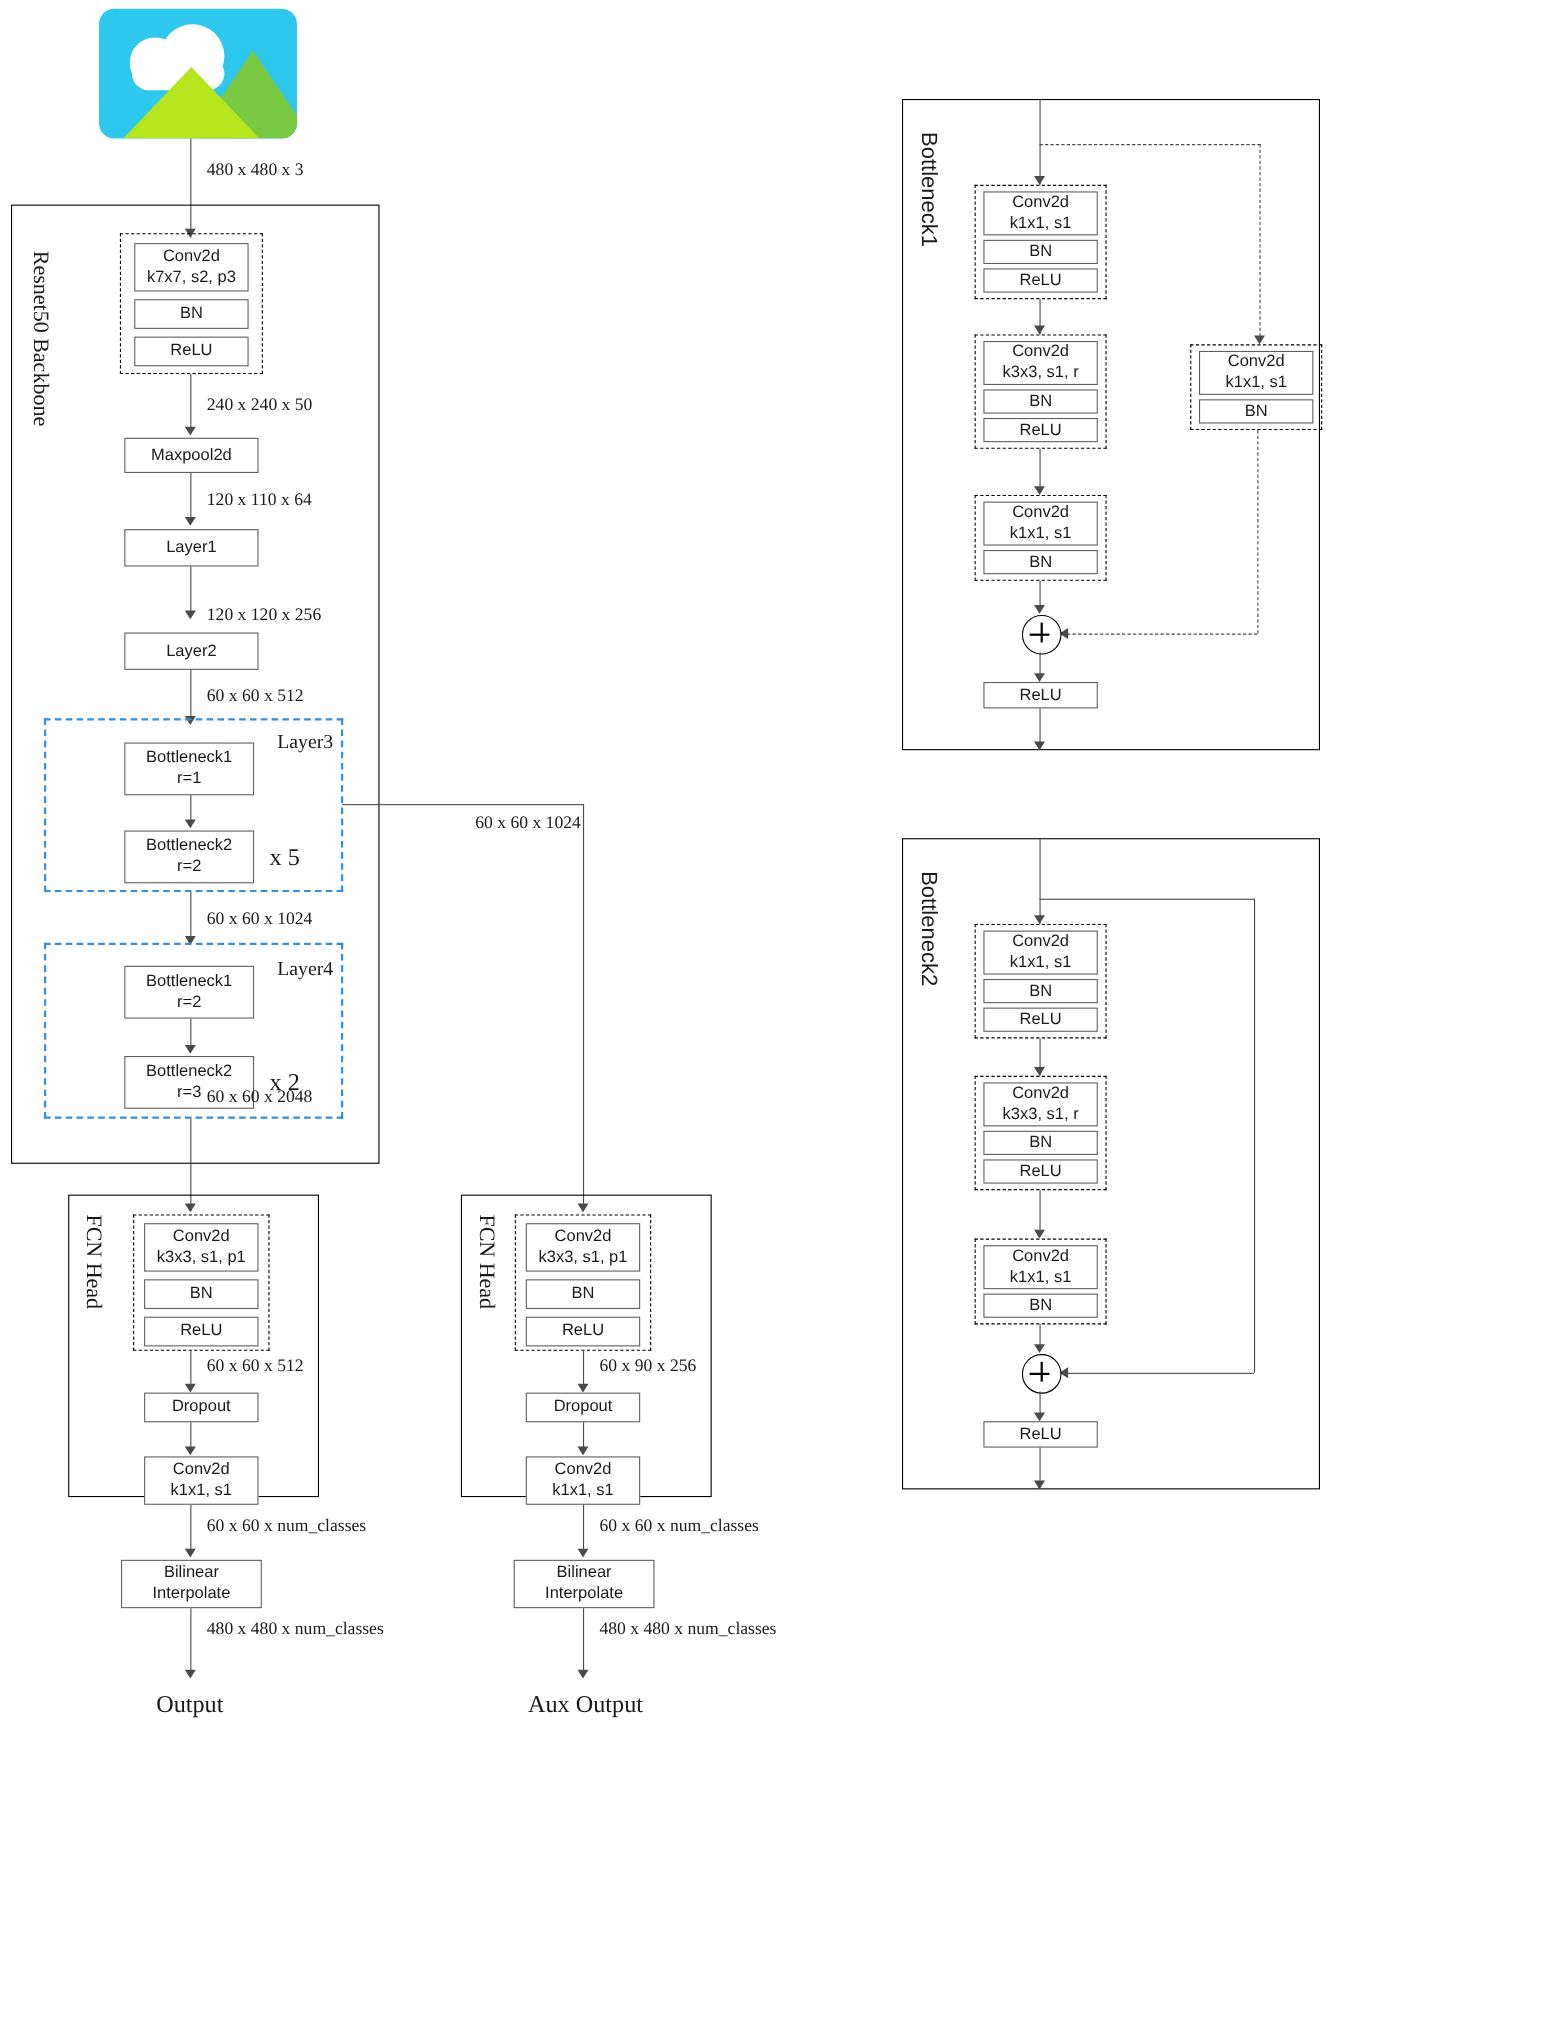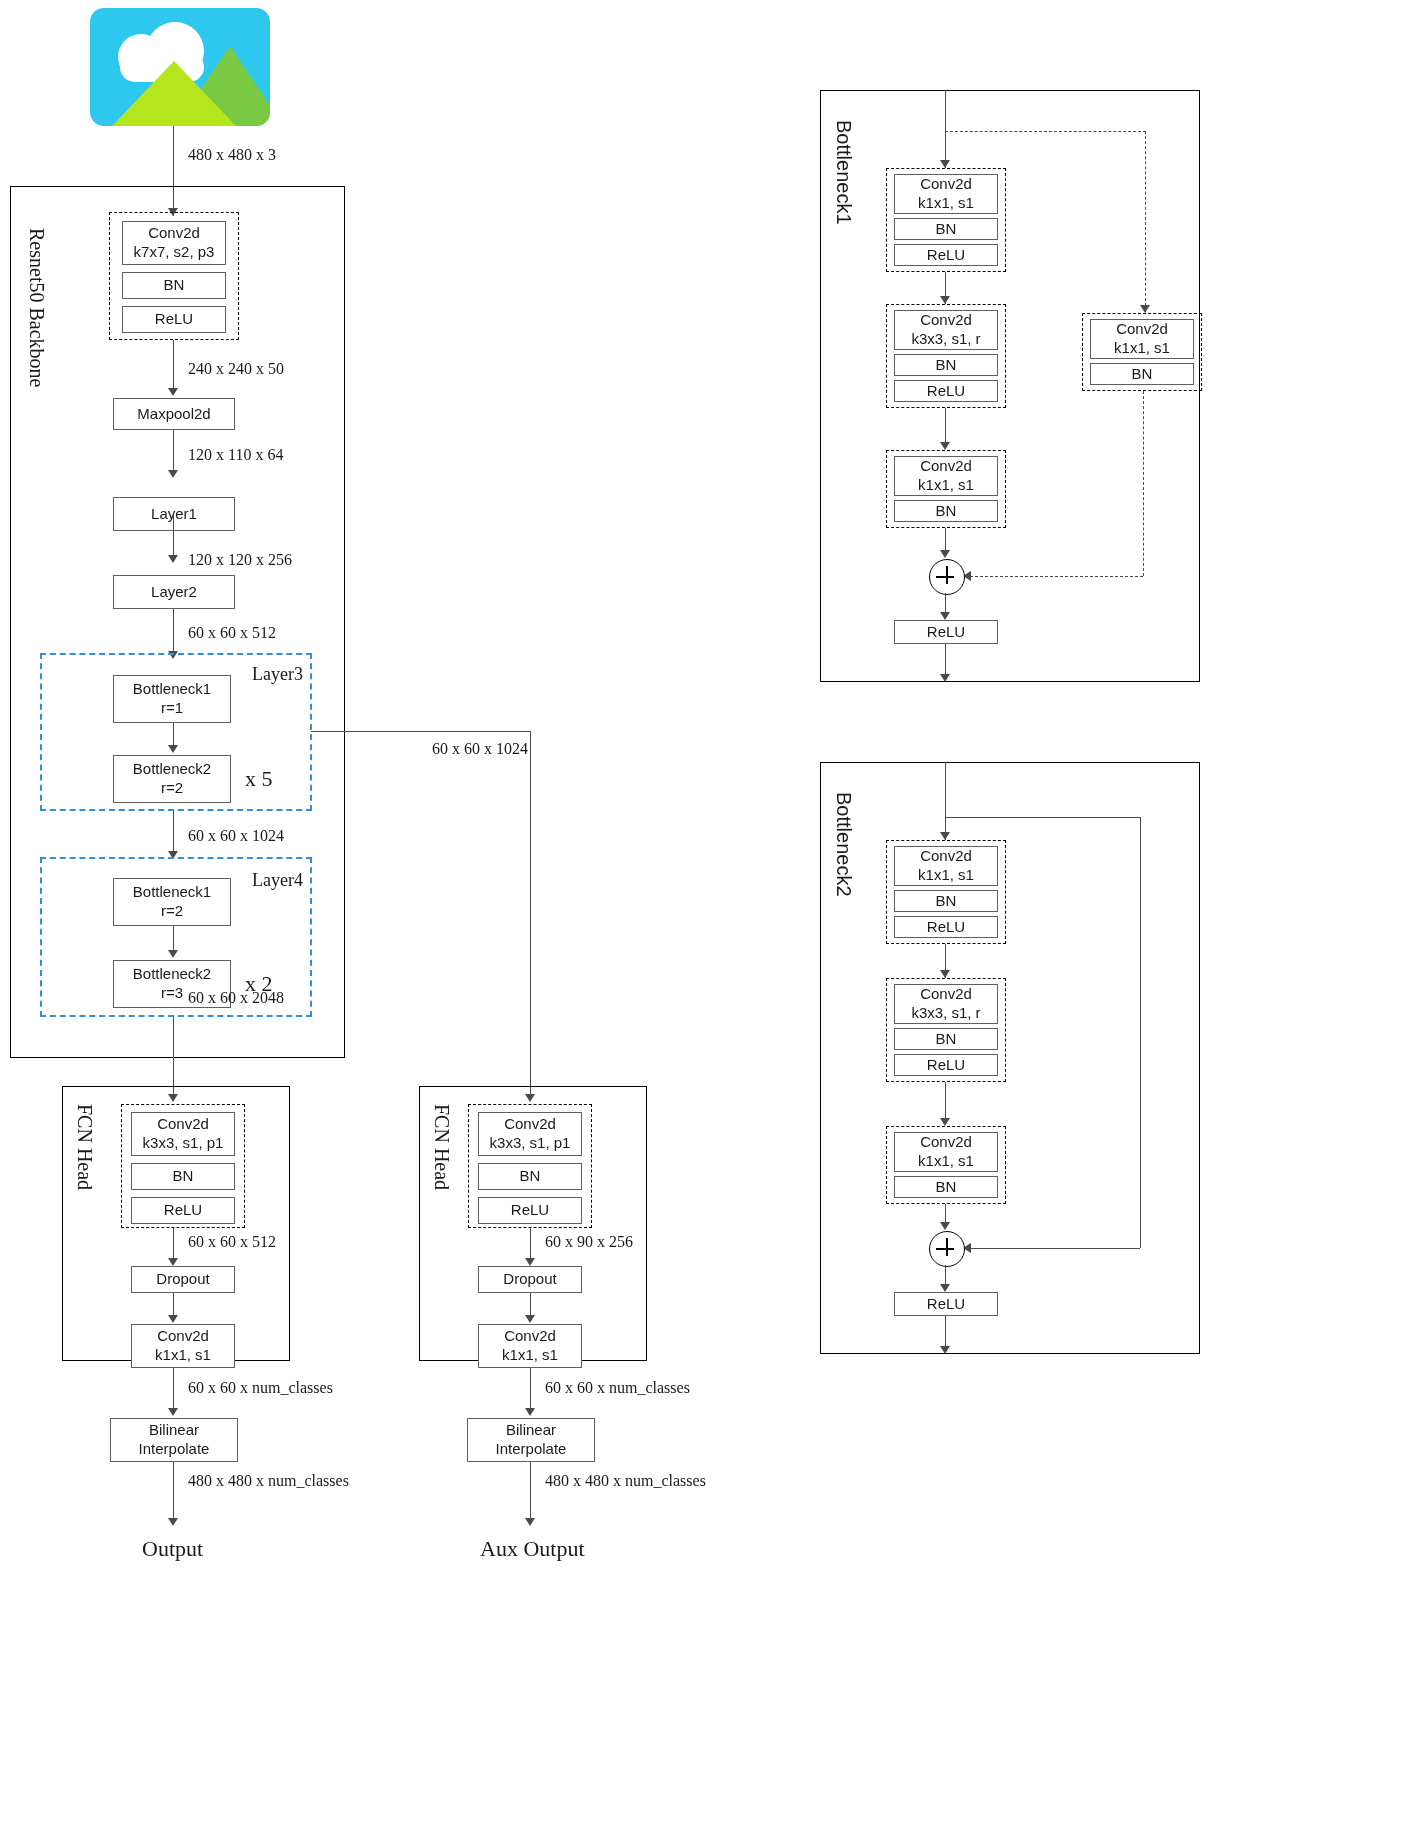--- a/index.html
+++ b/index.html
@@ -192,21 +192,21 @@
   <div class="vline" style="left:173px; top:340px; height:52px;"></div>
   <div class="arrowhead-down" style="left:168px; top:388px;"></div>
   <div class="serif" style="left:188px; top:360px;">240 x 240 x 50</div>
 
   <div class="node" style="left:113px; top:398px; width:122px; height:32px;">Maxpool2d</div>
 
   <div class="vline" style="left:173px; top:430px; height:44px;"></div>
   <div class="arrowhead-down" style="left:168px; top:470px;"></div>
   <div class="serif" style="left:188px; top:446px;">120 x 110 x 64</div>
 
-  <div class="node" style="left:113px; top:481px; width:122px; height:34px;margin-top:16px;">Layer1</div>
+  <div class="node" style="left:113px; top:481px; width:122px; height:34px;">Layer1</div>
 
   <div class="vline" style="left:173px; top:515px; height:44px;"></div>
   <div class="arrowhead-down" style="left:168px; top:555px;"></div>
   <div class="serif" style="left:188px; top:551px;">120 x 120 x 256</div>
 
   <div class="node" style="left:113px; top:575px; width:122px; height:34px;">Layer2</div>
 
   <div class="vline" style="left:173px; top:609px; height:46px;"></div>
   <div class="arrowhead-down" style="left:168px; top:651px;"></div>
   <div class="serif" style="left:188px; top:624px;">60 x 60 x 512</div>

